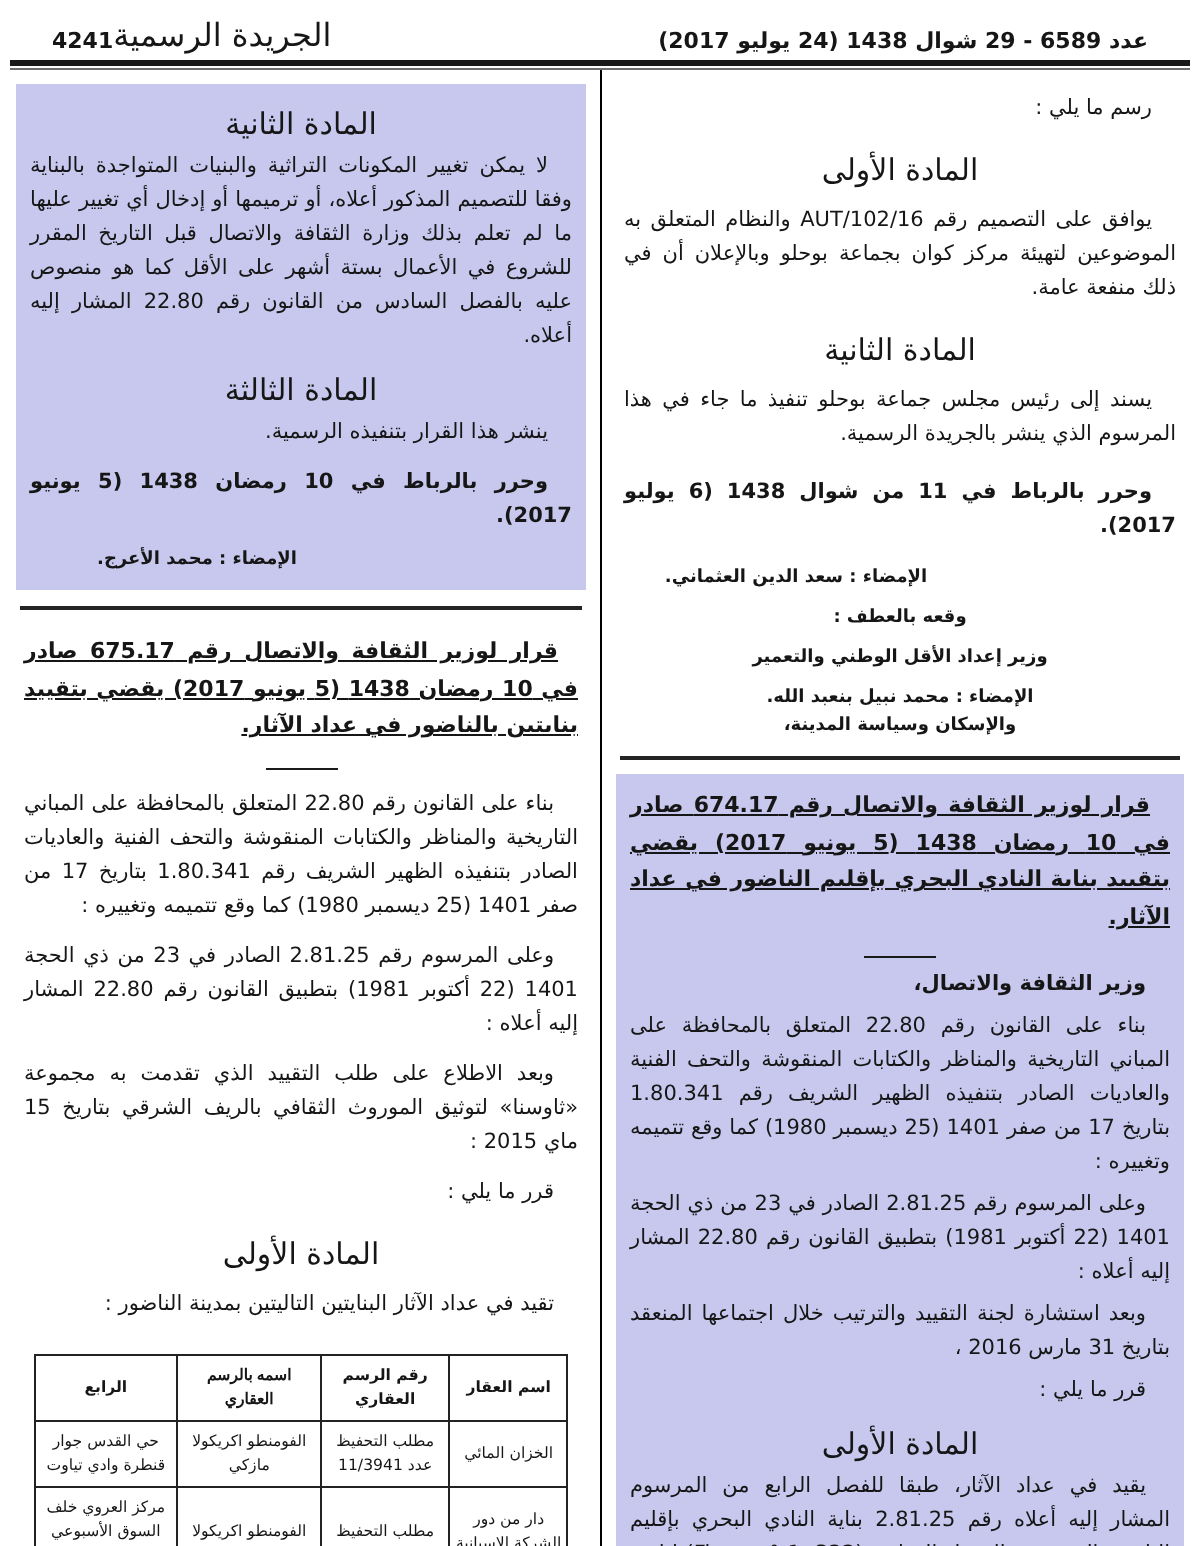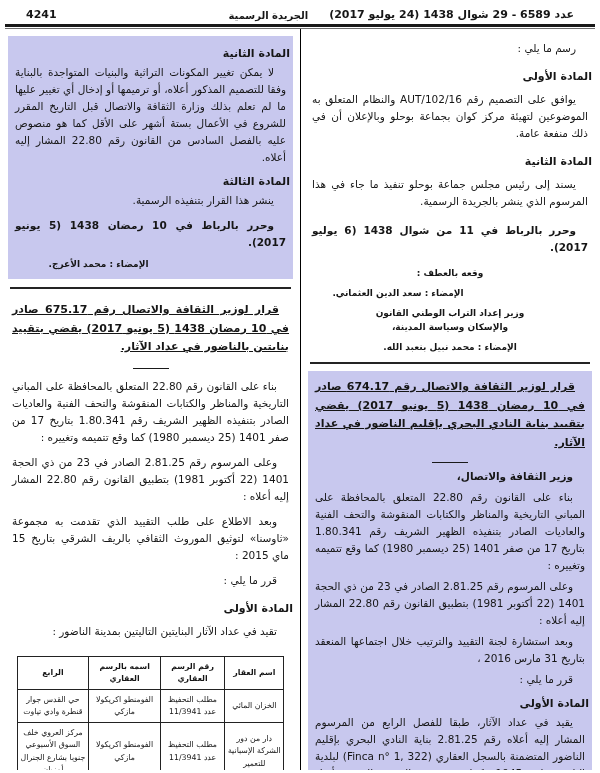--- a/index.html
+++ b/index.html
@@ -6,34 +6,34 @@
   html, body { margin:0; padding:0; background:#ffffff; }
   .page {
     width:600px; height:773px; box-sizing:border-box; overflow:hidden;
     background:#ffffff; color:var(--ink);
     font-family:"DejaVu Sans", sans-serif;
     direction:rtl; position:relative; margin:0 auto;
   }
   
   .gz-header { display:flex; align-items:flex-end; padding:8px 26px 3px 26px; }
   .issue-info { font-size:11px; font-weight:bold; white-space:nowrap;margin-left:21px; }
-  .gz-title { flex:1; text-align:right; font-weight:bold; font-size:10px; }
+  .gz-title { flex:1; text-align:left; font-weight:normal; font-size:16px; }
   .page-num { font-size:11px; font-weight:bold; direction:ltr; }
   .top-rule { margin:0 5px; border-top:3px solid #191919; border-bottom:1px solid #6e6e6e; height:1px; }
   
   .columns { display:flex; align-items:stretch; height:741px; }
   .col { width:50%; box-sizing:border-box; display:flex; flex-direction:column; overflow:hidden; }
   .col-first { border-left:1.5px solid #000; padding:7px 8px 0 7px; }
   .col-second { padding:7px 7px 0 8px; }
   
   .body {
     font-size:10.5px; line-height:1.62; text-align:justify;
     margin:4px 4px; text-indent:12px;
   }
-  .article-heading { font-size:11px; font-weight:bold; text-align:right; margin:9px 0 4px; }
+  .article-heading { font-size:15px; font-weight:normal; text-align:center; margin:9px 0 4px; }
   .decree-title {
     font-size:11px; font-weight:bold; line-height:1.7;
     text-align:justify; margin:5px 4px 2px; text-indent:10px;text-decoration:underline;
   }
   .bold { font-weight:bold; }
   .sig { font-size:9px; font-weight:bold; text-align:center; margin:8px 0 2px; }
   .sig-shift { position:relative; right:52px; }
   .dateline { margin-top:8px;font-weight:bold; }
   .hr { border-top:2.5px solid #242424; margin:8px 2px 7px; }
   .dash { width:36px; border-top:1.8px solid #1a1a1a; margin:9px auto 5px; }
@@ -43,21 +43,21 @@
   .highlight-bottom { flex:1; padding:2px 3px 6px; }
   
   .monuments-table {
     width:94%; margin:12px auto 0; border-collapse:collapse;
     font-size:7.8px; line-height:1.55; direction:rtl; table-layout:fixed;
   }
   .monuments-table th, .monuments-table td {
     border:1px solid #222; padding:4px 2px; text-align:center; vertical-align:middle;
   }
   .monuments-table th { font-weight:bold; }
-  .w-name { width:22%; } .w-num { width:24%; } .w-regname { width:27%; } .w-addr { width:27%; }
+  .w-name { width:22%; } .w-num { width:24%; } .w-regname { width:27%;font-family:Liberation Serif, serif; } .w-addr { width:27%; }
 </style>
 </head>
 <body>
 
 <div class="page">
 
   <header class="gz-header">
     <span class="issue-info">عدد 6589 - 29 شوال 1438 (24 يوليو 2017)</span>
     <span class="gz-title">الجريدة الرسمية</span>
     <span class="page-num">4241</span>
@@ -66,25 +66,25 @@
 
   <div class="columns">
 
     <section class="col col-first">
       <p class="body">رسم ما يلي :</p>
       <h4 class="article-heading">المادة الأولى</h4>
       <p class="body">يوافق على التصميم رقم AUT/102/16 والنظام المتعلق به الموضوعين لتهيئة مركز كوان بجماعة بوحلو وبالإعلان أن في ذلك منفعة عامة.</p>
       <h4 class="article-heading">المادة الثانية</h4>
       <p class="body">يسند إلى رئيس مجلس جماعة بوحلو تنفيذ ما جاء في هذا المرسوم الذي ينشر بالجريدة الرسمية.</p>
       <p class="body dateline">وحرر بالرباط في 11 من شوال 1438 (6 يوليو 2017).</p>
+      <p class="sig sig-shift">الإمضاء : سعد الدين العثماني.</p>
       <p class="sig">وقعه بالعطف :</p>
-      <p class="sig sig-shift">الإمضاء : سعد الدين العثماني.</p>
-      <p class="sig">وزير إعداد التراب الوطني القانون</p>
+      <p class="sig">وزير إعداد الأقل الوطني والتعمير</p>
+      <p class="sig">الإمضاء : محمد نبيل بنعبد الله.</p>
       <p class="sig" style="margin-top:2px">والإسكان وسياسة المدينة،</p>
-      <p class="sig">الإمضاء : محمد نبيل بنعبد الله.</p>
       <div class="hr"></div>
 
       <div class="highlight highlight-bottom">
         <p class="decree-title">قرار لوزير الثقافة والاتصال رقم 674.17 صادر في 10 رمضان 1438 (5 يونيو 2017) يقضي بتقييد بناية النادي البحري بإقليم الناضور في عداد الآثار.</p>
         <div class="dash"></div>
         <p class="body bold">وزير الثقافة والاتصال،</p>
         <p class="body">بناء على القانون رقم 22.80 المتعلق بالمحافظة على المباني التاريخية والمناظر والكتابات المنقوشة والتحف الفنية والعاديات الصادر بتنفيذه الظهير الشريف رقم 1.80.341 بتاريخ 17 من صفر 1401 (25 ديسمبر 1980) كما وقع تتميمه وتغييره :</p>
         <p class="body">وعلى المرسوم رقم 2.81.25 الصادر في 23 من ذي الحجة 1401 (22 أكتوبر 1981) بتطبيق القانون رقم 22.80 المشار إليه أعلاه :</p>
         <p class="body">وبعد استشارة لجنة التقييد والترتيب خلال اجتماعها المنعقد بتاريخ 31 مارس 2016 ،</p>
         <p class="body">قرر ما يلي :</p>

